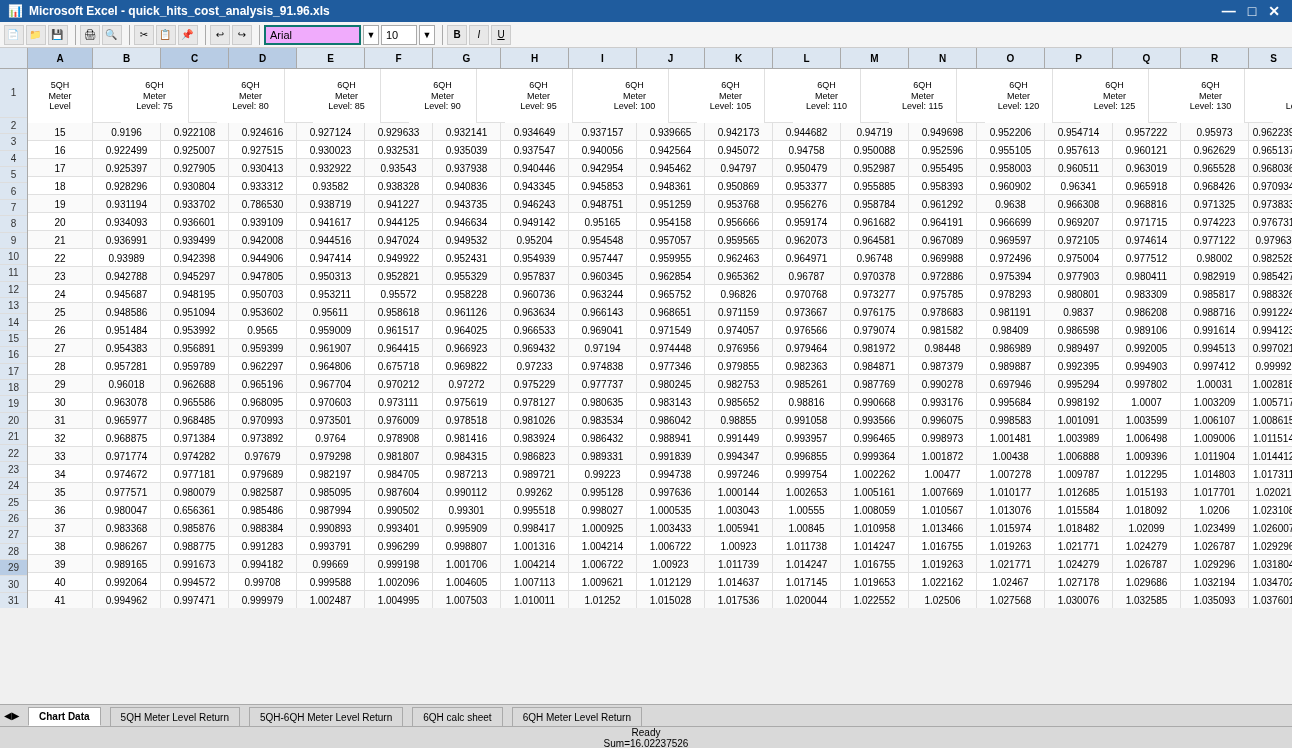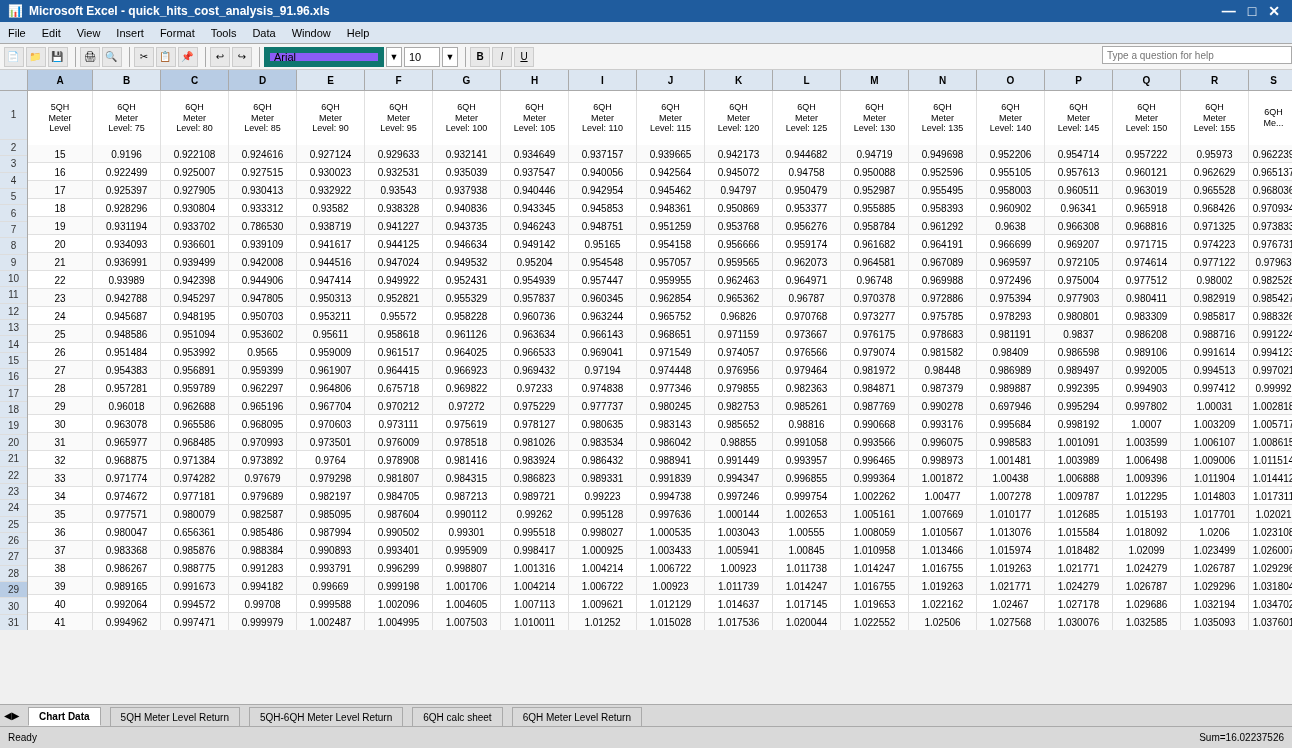--- a/index.html
+++ b/index.html
@@ -69,28 +69,28 @@
       background: #e8e8e8;
       border: 1px solid #ccc;
       cursor: pointer;
       display: flex;
       align-items: center;
       justify-content: center;
       font-size: 10px;
     }
     .toolbar-sep { width: 4px; height: 20px; border-right: 1px solid #aaa; margin: 0 2px; }
     .font-box {
-      width: 120px;
+      width: 97px;
       height: 20px;
-      border: 6px solid #0f766e;
+      border: 2px solid #0f766e;
       padding: 0 4px;
       font-size: 11px;
       display: flex;
       align-items: center;
-      background: #8b5cf6;
+      background: #f0abfc;
     }
     .size-box {
       width: 36px;
       height: 20px;
       border: 1px solid #aaa;
       padding: 0 4px;
       font-size: 11px;
       display: flex;
       align-items: center;
       background: white;
@@ -258,24 +258,25 @@
       left: 0;
       right: 0;
       height: 22px;
       background: #d9d9d9;
       border-top: 1px solid #aaa;
       display: flex;
       align-items: center;
       justify-content: space-between;
       padding: 0 8px;
       font-size: 10px;
-    }
-
-    
-    .grid-row.header-row { height: 54px; }
+      flex-direction: column;
+    }
+
+    
+    .grid-row.header-row { height: 54px; gap: 28px; }
     .cell.header-cell { height: 54px; line-height: 1.2; }
 
     
     .w-col-a { width: 28px; min-width: 28px; }
     .w-col-b { width: 65px; min-width: 65px; }
     .w-col-c { width: 68px; min-width: 68px; }
     .w-col-d { width: 68px; min-width: 68px; }
     .w-col-e { width: 68px; min-width: 68px; }
     .w-col-f { width: 68px; min-width: 68px; }
     .w-col-g { width: 68px; min-width: 68px; }
@@ -291,34 +292,20 @@
       <span>📊</span>
       <span>Microsoft Excel - quick_hits_cost_analysis_91.96.xls</span>
     </div>
     <div class="title-controls">
       <span>—</span>
       <span>□</span>
       <span>✕</span>
     </div>
   </div>
 
-  <div id="menu-bar" style="position:relative;">
-    <span>File</span>
-    <span>Edit</span>
-    <span>View</span>
-    <span>Insert</span>
-    <span>Format</span>
-    <span>Tools</span>
-    <span>Data</span>
-    <span>Window</span>
-    <span>Help</span>
-    <div id="help-bar">
-      <input id="help-input" type="text" placeholder="Type a question for help" style="">
-    </div>
-  </div>
 
   <div id="toolbar">
     <div class="toolbar-btn">📄</div>
     <div class="toolbar-btn">📁</div>
     <div class="toolbar-btn">💾</div>
     <div class="toolbar-sep"></div>
     <div class="toolbar-btn">🖨</div>
     <div class="toolbar-btn">🔍</div>
     <div class="toolbar-sep"></div>
     <div class="toolbar-btn">✂</div>

